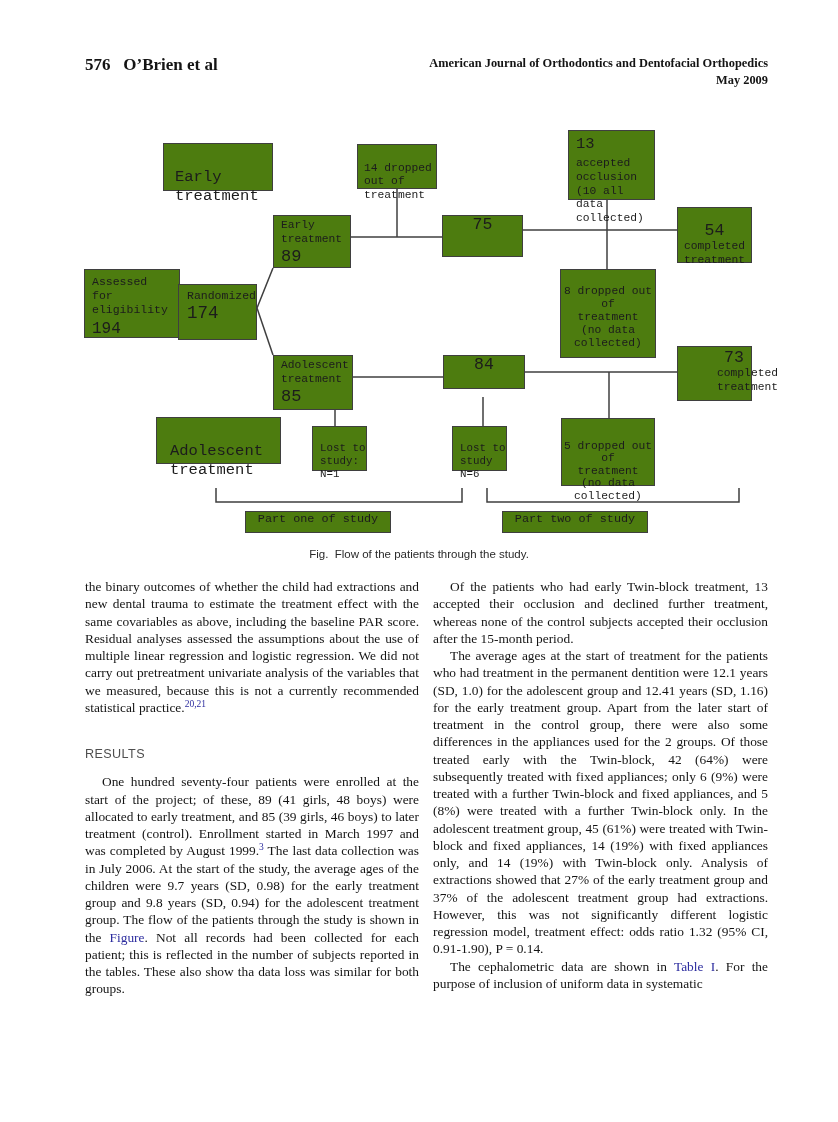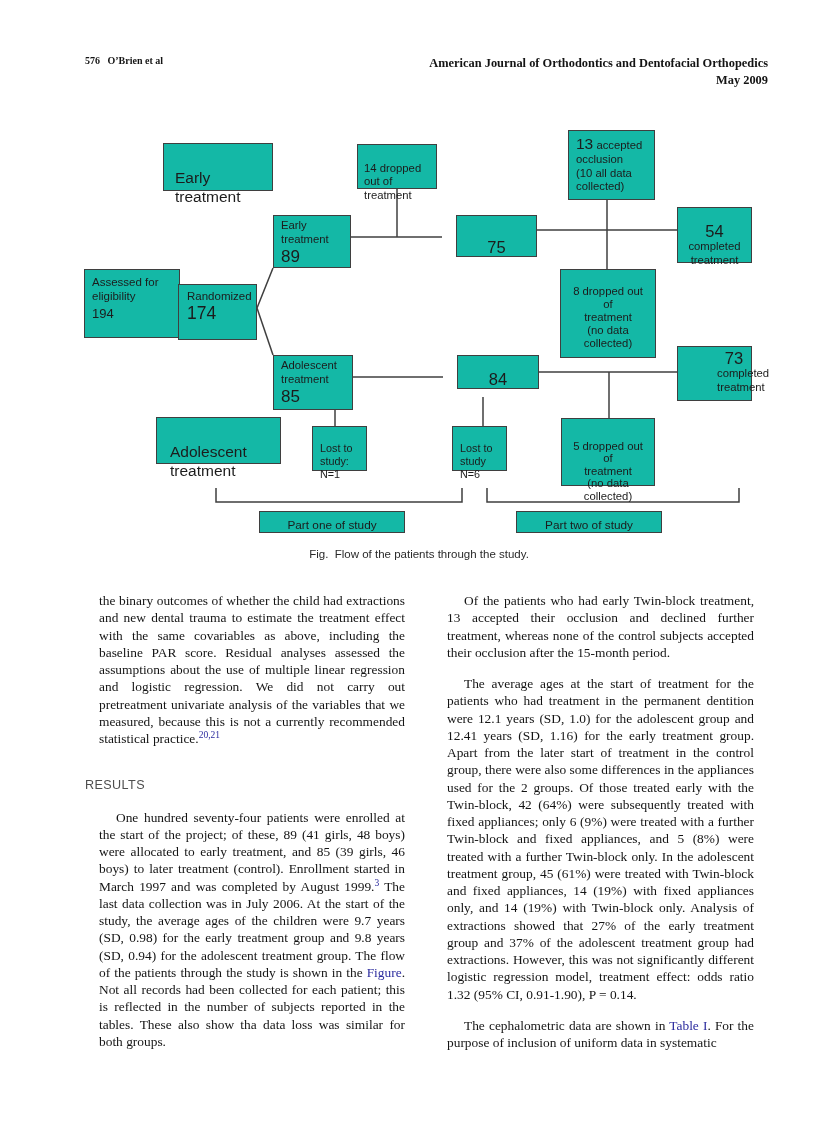--- a/index.html
+++ b/index.html
@@ -1,44 +1,44 @@
 <!DOCTYPE html>
 <html><head>
 <meta charset="utf-8">
 <style>
   html,body{margin:0;padding:0;background:#e8e8e8;}
   .page{position:relative;width:838px;height:1122px;background:#ffffff;margin:0 auto;overflow:hidden;
         font-family:"Liberation Serif",serif;color:#141414;}
 
   
-  .head-left{position:absolute;left:85px;top:55px;font-weight:bold;font-size:10px;}
+  .head-left{position:absolute;left:85px;top:55px;font-weight:bold;font-size:17px;}
   .head-right{position:absolute;right:70px;top:55px;text-align:right;font-weight:bold;font-size:12.4px;line-height:17px;}
 
   
   .fig{position:absolute;left:0;top:0;width:838px;height:575px;}
   .fig svg{position:absolute;left:0;top:0;pointer-events:none;}
-  .fbox{position:absolute;box-sizing:border-box;border:1.5px solid #3f3f3f;background:#14b8a6;
-        font-family:Liberation Sans, sans-serif;color:#1c1c1c;}
+  .fbox{position:absolute;box-sizing:border-box;border:1.5px solid #3f3f3f;background:#4d7c0f;
+        font-family:Liberation Mono, monospace;color:#1c1c1c;}
   .pre{white-space:pre-line;}
   .fl{font-size:11.3px;line-height:13.5px;}
   .fl14{font-size:11.5px;line-height:14px;}
   .fn{font-size:17px;line-height:19px;}
   .fn-mid{font-size:16.5px;line-height:18px;}
   .big-label{font-size:15.5px;line-height:19px;}
   .ctr{text-align:center;}
-  .flexctr{display:flex;align-items:flex-end;justify-content:center;margin-left:14px;}
+  .flexctr{display:flex;align-items:flex-start;justify-content:center;}
   .caption{position:absolute;left:0;top:548px;width:838px;text-align:center;
            font-family:"Liberation Sans","DejaVu Sans",sans-serif;font-size:11.5px;color:#2a2a2a;}
 
   
   .col{position:absolute;top:578px;width:334px;text-align:justify;
        font-size:13.4px;line-height:17.25px;}
   .col-left{left:85px;}
   .col-right{left:433px;width:335px;}
-  .col p{margin:14px;}
+  .col p{margin:0;}
   .col p.ind{text-indent:17px;}
   .results-h{margin:30px 0 10px 0;font-family:"Liberation Sans","DejaVu Sans",sans-serif;
              font-size:12.6px;font-weight:normal;color:#4e4e4e;letter-spacing:0.4px;}
   .link{color:#2b2b9e;}
   sup.ref{font-size:9.5px;line-height:0;color:#2b2b9e;}
 </style>
 </head>
 <body>
 
 <div class="page">
@@ -114,21 +114,21 @@
 
     <div class="fbox ctr" style="left:677px;top:207px;width:75px;height:56px;padding-top:14px;">
       <div class="fn-mid">54</div>
       <div class="fl pre">completed
 treatment</div>
     </div>
 
     <div class="fbox" style="left:84px;top:269px;width:96px;height:69px;padding:5px 12px 0 7px;">
       <div class="fl14 pre">Assessed for
 eligibility</div>
-      <div style="font-size:13px;margin-top:3px;">194</div>
+      <div style="font-size:16px;margin-top:3px;">194</div>
     </div>
 
     <div class="fbox" style="left:178px;top:284px;width:79px;height:56px;padding:4px 0 0 8px;">
       <div class="fl14">Randomized</div>
       <div style="font-size:17.5px;">174</div>
     </div>
 
     <div class="fbox fl pre ctr" style="left:560px;top:269px;width:96px;height:89px;padding-top:2px;line-height:13px;">
       <span class="pre">8 dropped out
 of

